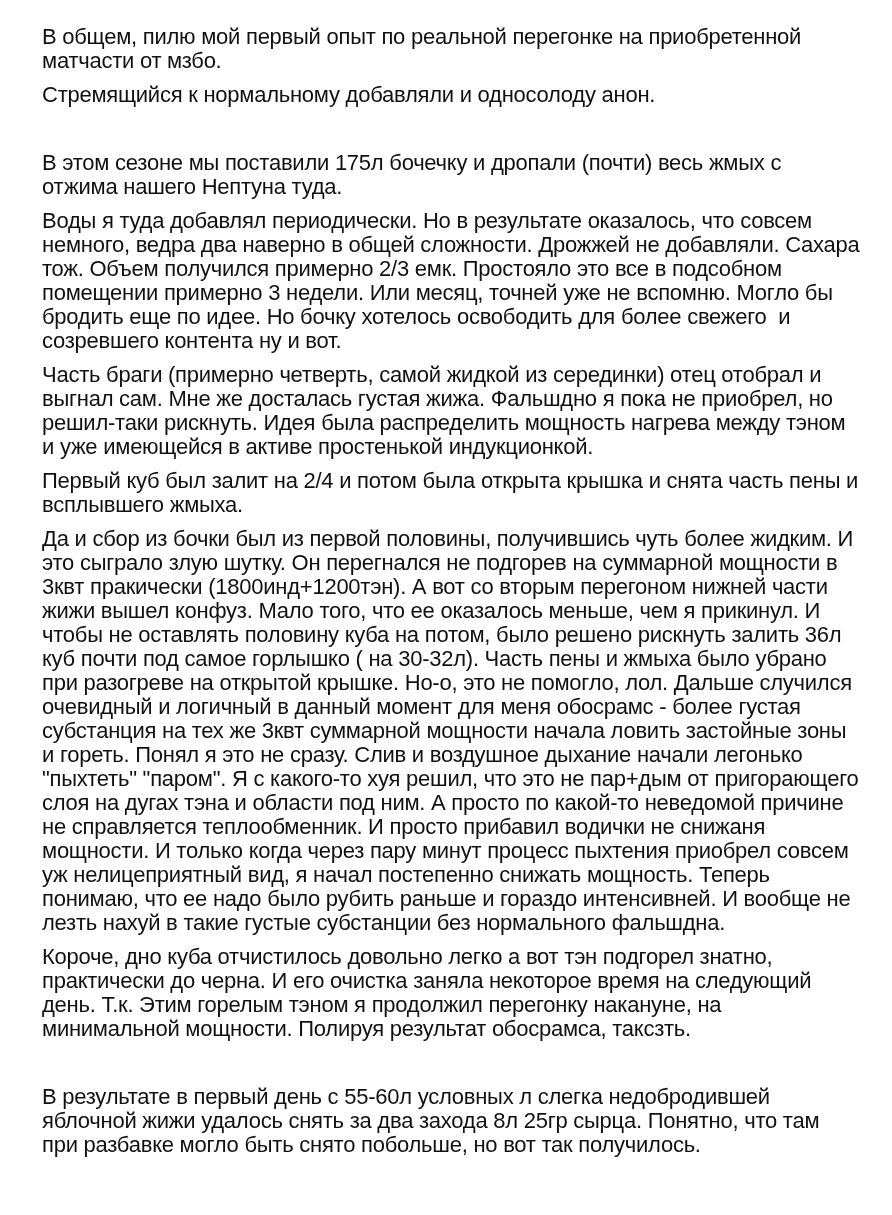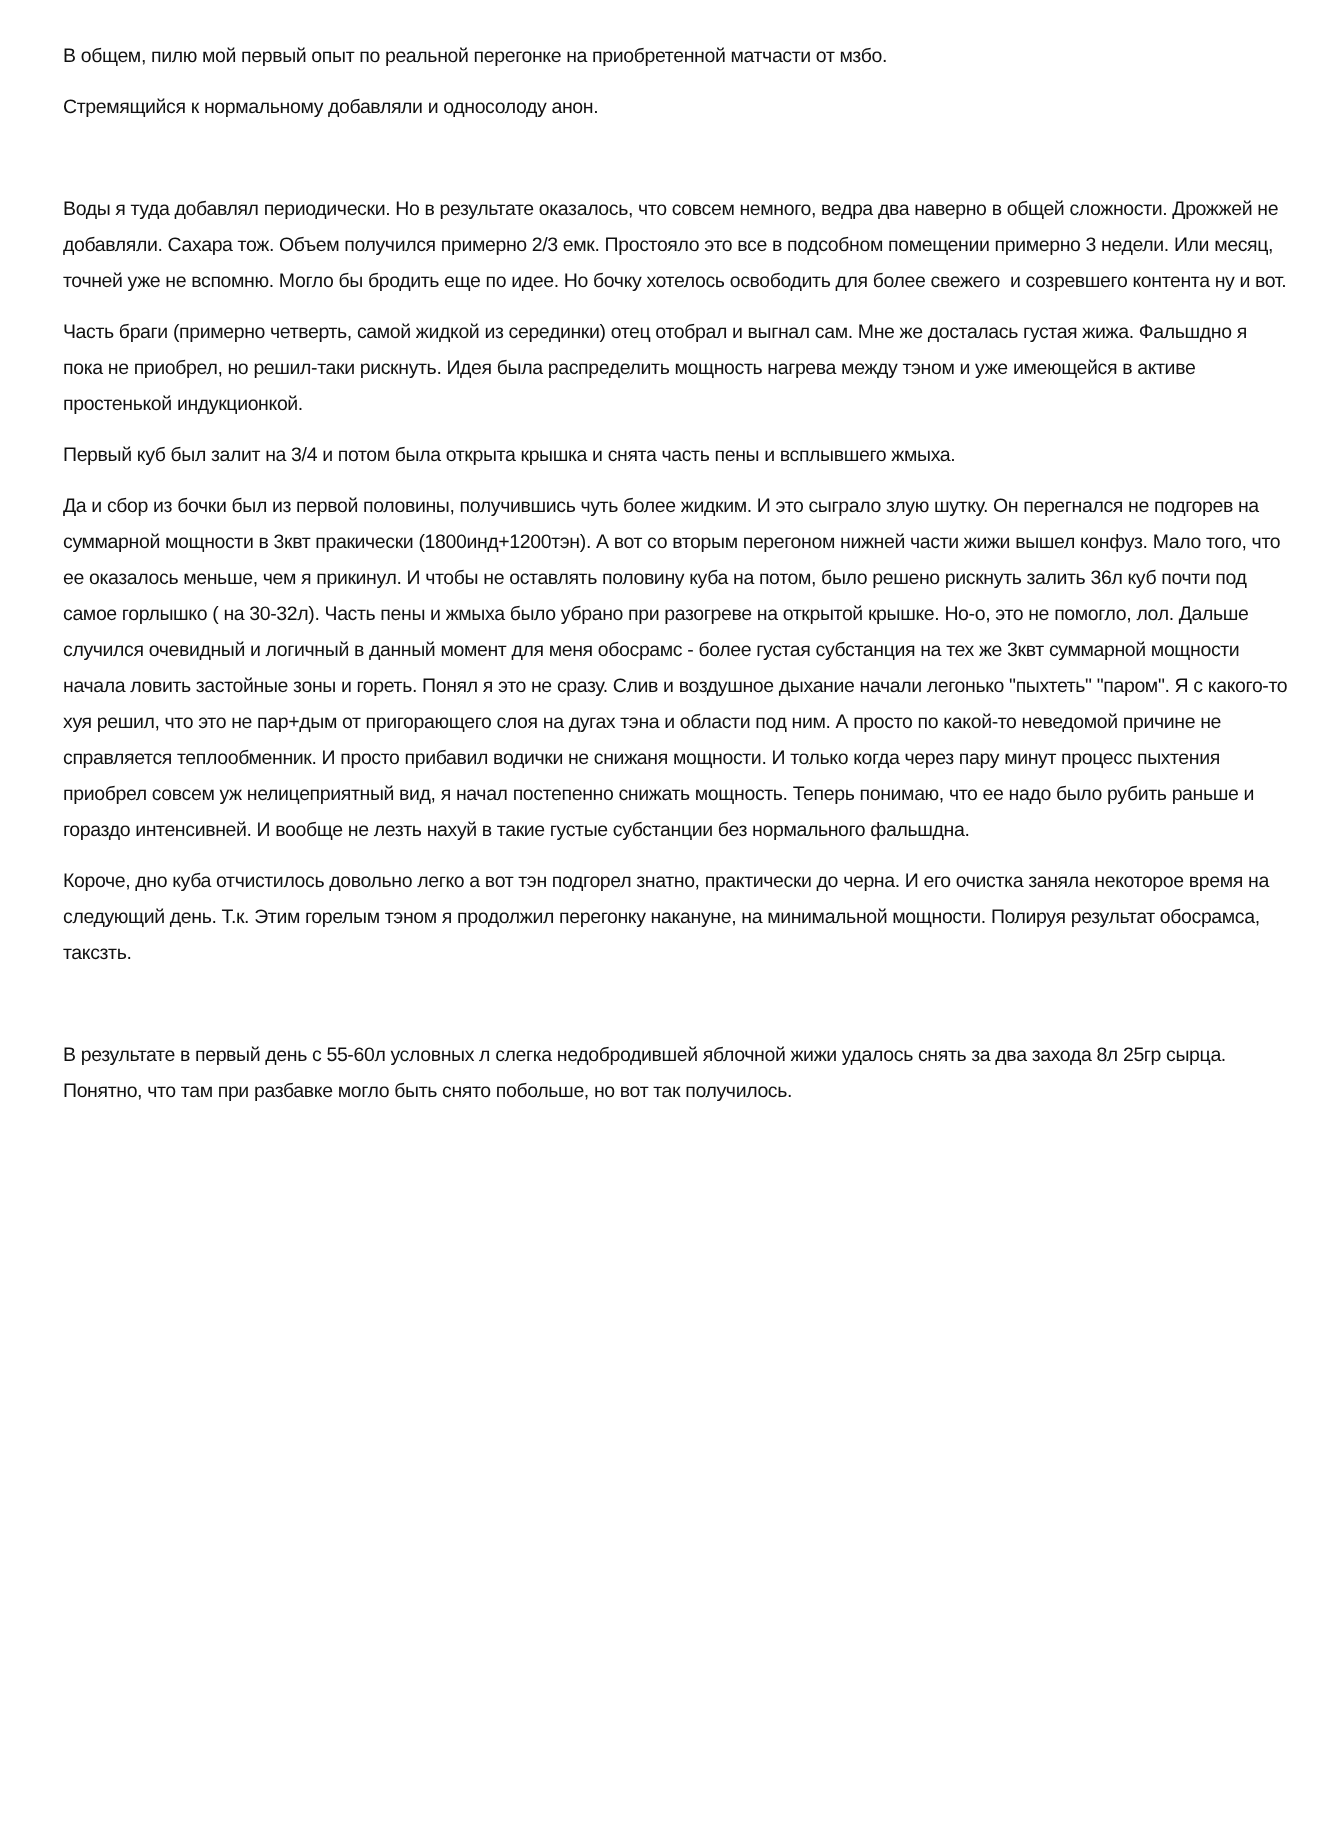--- a/index.html
+++ b/index.html
@@ -12,41 +12,42 @@
     min-height: 1215px;
     font-family: "Liberation Sans", sans-serif;
   }
   .page {
     box-sizing: border-box;
     width: 892px;
     padding: 25px 32px 40px 42px;
   }
   .para {
     margin: 0 0 10px 0;
-    font-size: 13px;
+    font-size: 22px;
     line-height: 24px;
     letter-spacing: -0.25px;
     color: #111111;
     white-space: pre-wrap;
     word-wrap: break-word;
     text-align: left;
   }
   .para.blank {
     min-height: 24px;
   }
 </style>
 </head>
 <body style="background: rgb(255, 255, 255);">
 
 <main class="page">
   <div id="paragraphs" style="color: rgb(17, 17, 17);">
       <p class="para">В общем, пилю мой первый опыт по реальной перегонке на приобретенной матчасти от мзбо.</p>
       <p class="para">Стремящийся к нормальному добавляли и односолоду анон.</p>
       <p class="para blank"></p>
+      <p class="para">В этом сезоне мы поставили 175л бочечку и дропали (почти) весь жмых с отжима нашего Нептуна туда.</p>
       <p class="para">Воды я туда добавлял периодически. Но в результате оказалось, что совсем немного, ведра два наверно в общей сложности. Дрожжей не добавляли. Сахара тож. Объем получился примерно 2/3 емк. Простояло это все в подсобном помещении примерно 3 недели. Или месяц, точней уже не вспомню. Могло бы бродить еще по идее. Но бочку хотелось освободить для более свежего  и созревшего контента ну и вот.</p>
       <p class="para">Часть браги (примерно четверть, самой жидкой из серединки) отец отобрал и выгнал сам. Мне же досталась густая жижа. Фальшдно я пока не приобрел, но решил-таки рискнуть. Идея была распределить мощность нагрева между тэном и уже имеющейся в активе простенькой индукционкой.</p>
-      <p class="para">Первый куб был залит на 3/4 и потом была открыта крышка и снята часть пены и всплывшего жмыха.</p>
+      <p class="para">Первый куб был залит на 2/4 и потом была открыта крышка и снята часть пены и всплывшего жмыха.</p>
       <p class="para">Да и сбор из бочки был из первой половины, получившись чуть более жидким. И это сыграло злую шутку. Он перегнался не подгорев на суммарной мощности в 3квт пракически (1800инд+1200тэн). А вот со вторым перегоном нижней части жижи вышел конфуз. Мало того, что ее оказалось меньше, чем я прикинул. И чтобы не оставлять половину куба на потом, было решено рискнуть залить 36л куб почти под самое горлышко ( на 30-32л). Часть пены и жмыха было убрано при разогреве на открытой крышке. Но-о, это не помогло, лол. Дальше случился очевидный и логичный в данный момент для меня обосрамс - более густая субстанция на тех же 3квт суммарной мощности начала ловить застойные зоны и гореть. Понял я это не сразу. Слив и воздушное дыхание начали легонько "пыхтеть" "паром". Я с какого-то хуя решил, что это не пар+дым от пригорающего слоя на дугах тэна и области под ним. А просто по какой-то неведомой причине не справляется теплообменник. И просто прибавил водички не снижаня мощности. И только когда через пару минут процесс пыхтения приобрел совсем уж нелицеприятный вид, я начал постепенно снижать мощность. Теперь понимаю, что ее надо было рубить раньше и гораздо интенсивней. И вообще не лезть нахуй в такие густые субстанции без нормального фальшдна.</p>
       <p class="para">Короче, дно куба отчистилось довольно легко а вот тэн подгорел знатно, практически до черна. И его очистка заняла некоторое время на следующий день. Т.к. Этим горелым тэном я продолжил перегонку накануне, на минимальной мощности. Полируя результат обосрамса, таксзть.</p>
       <p class="para blank"></p>
       <p class="para">В результате в первый день с 55-60л условных л слегка недобродившей яблочной жижи удалось снять за два захода 8л 25гр сырца. Понятно, что там при разбавке могло быть снято побольше, но вот так получилось.</p>
     </div>
 </main>
 
 </body></html>

